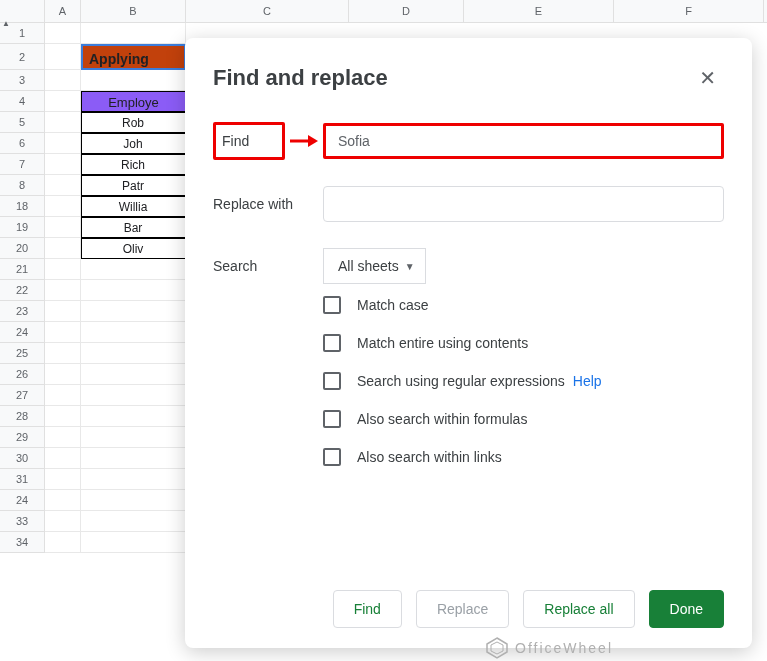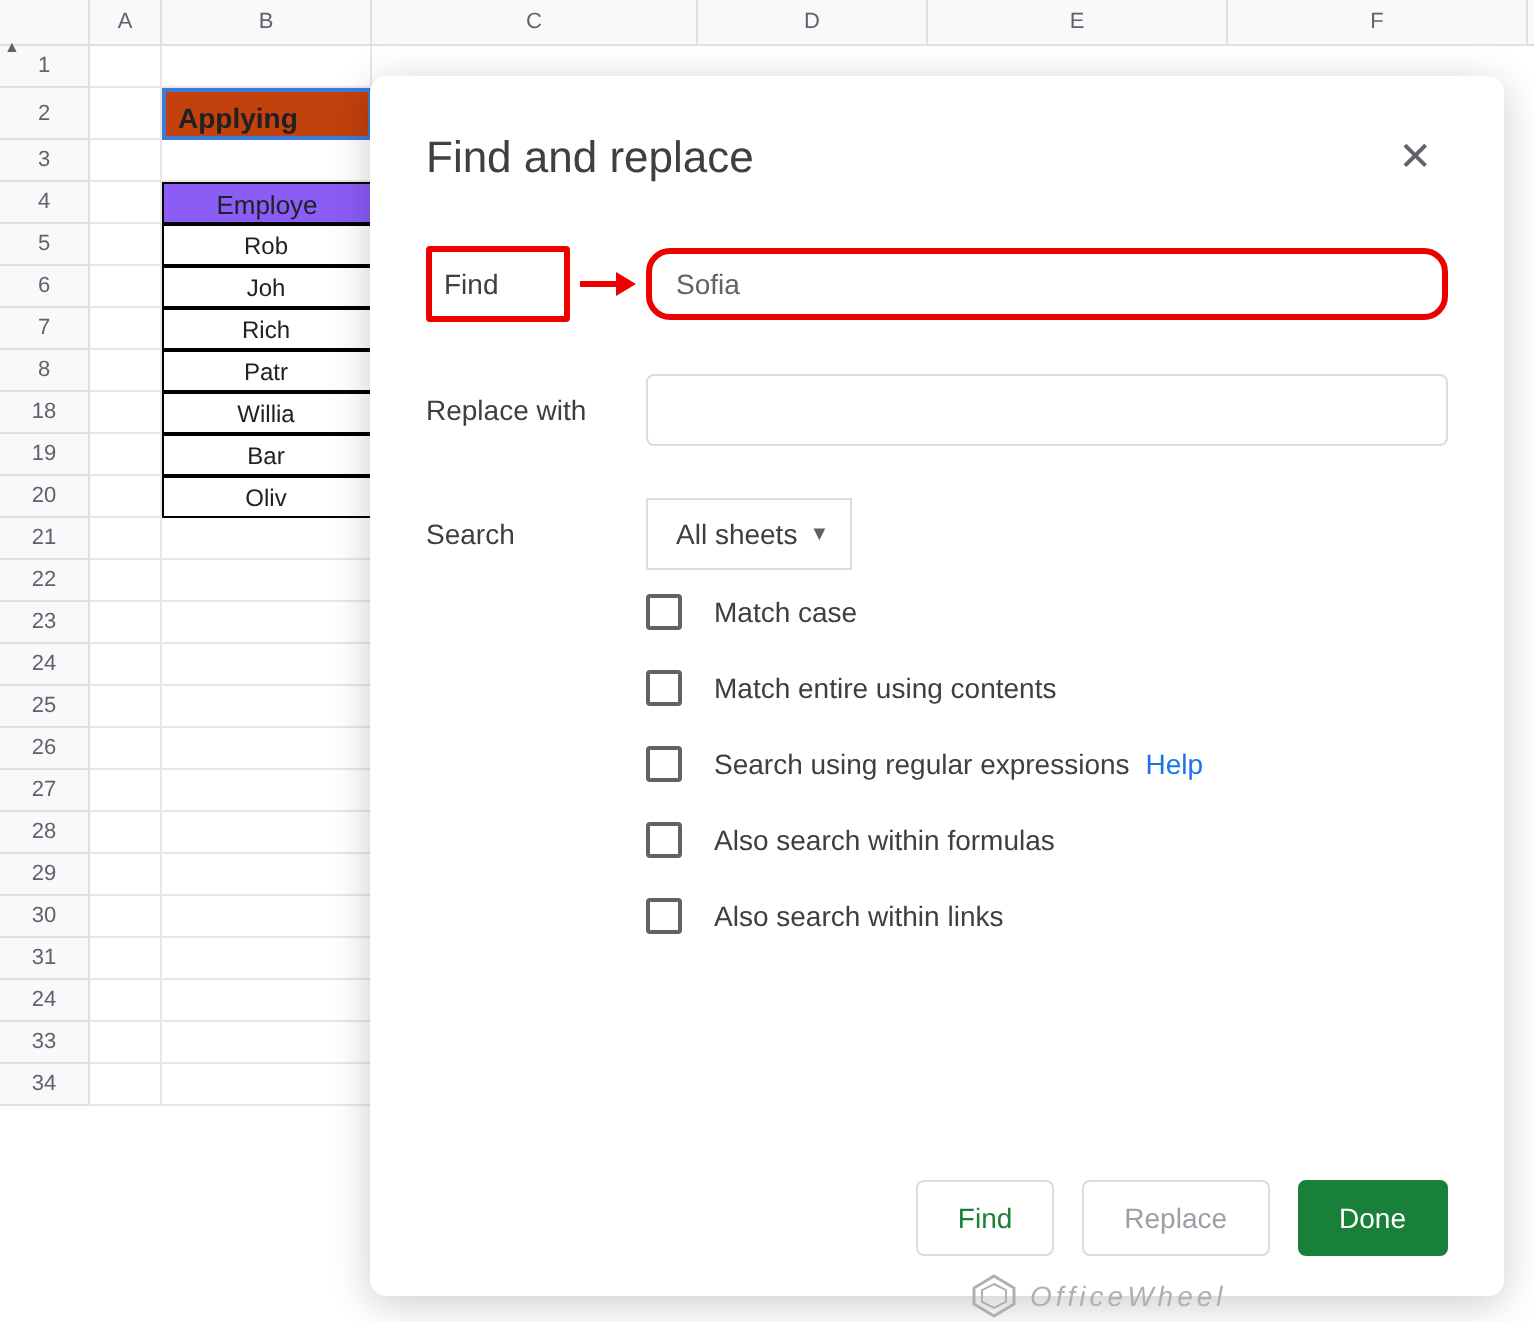--- a/index.html
+++ b/index.html
@@ -27,47 +27,47 @@
 
 .title-cell { background: #c2410c; border: 2px solid #3b7ddb; font-weight: bold; font-size: 14px; padding-left: 6px; }
 .header-cell { background: #8b5cf6; border: 1px solid #000; font-weight: normal; text-align: center; font-size: 13px; }
 .data-cell { border: 1px solid #000; text-align: center; font-size: 12px; padding-right: 4px; }
 
 .row-arrow-up { position: absolute; left: 2px; top: -4px; font-size: 8px; color: #5f6368; }
 
 
 .dialog { position: absolute; left: 185px; top: 38px; width: 567px; height: 610px; background: #fff; box-shadow: 0 4px 20px rgba(0,0,0,0.2); border-radius: 8px; padding: 24px 28px; }
 .dialog-header { display: flex; justify-content: space-between; align-items: center; margin-bottom: 28px; }
-.dialog-title { font-size: 22px; font-weight: 400; color: #3c4043; font-family: "Google Sans", Arial, sans-serif; }
+.dialog-title { font-size: 22px; font-weight: 700; color: #3c4043; font-family: "Google Sans", Arial, sans-serif; }
 .close-btn { font-size: 20px; color: #5f6368; cursor: pointer; background: none; border: none; padding: 4px 8px; }
 
 .form-row { display: flex; align-items: center; margin-bottom: 26px; }
 .form-label { width: 110px; font-size: 14px; color: #3c4043; }
 .form-input { flex: 1; height: 36px; border: 1px solid #dadce0; border-radius: 4px; padding: 0 12px; font-size: 14px; color: #5f6368; }
 
 .find-row .form-label { border: 3px solid #ee0000; padding: 8px 6px; border-radius: 2px; width: 72px; }
-.find-row .form-input { border: 3px solid #ee0000; border-radius: 12px; }
+.find-row .form-input { border: 3px solid #ee0000; border-radius: 2px; }
 .arrow-box { width: 38px; display: flex; align-items: center; justify-content: center; }
 .arrow-svg { width: 28px; height: 14px; }
 
 .search-row { margin-bottom: 12px; }
 .dropdown { display: inline-flex; align-items: center; height: 36px; border: 1px solid #dadce0; border-radius: 0; padding: 0 10px 0 14px; font-size: 14px; color: #3c4043; cursor: pointer; }
 .dd-arrow { margin-left: 6px; font-size: 10px; color: #5f6368; }
 
 .checks { margin-left: 110px; }
 .check-row { display: flex; align-items: center; margin-bottom: 20px; font-size: 14px; color: #3c4043; }
 .checkbox { width: 18px; height: 18px; border: 2px solid #5f6368; border-radius: 2px; margin-right: 16px; cursor: pointer; }
 .help-link { color: #1a73e8; margin-left: 8px; cursor: pointer; text-align: center; }
 
 .dialog-footer { position: absolute; bottom: 20px; left: 28px; right: 28px; display: flex; justify-content: flex-end; gap: 14px; }
 .btn { height: 38px; padding: 0 20px; border-radius: 4px; font-size: 14px; font-weight: 500; cursor: pointer; font-family: "Google Sans", Arial, sans-serif; }
 .btn-secondary { background: #fff; border: 1px solid #dadce0; color: #188038; }
 .btn-primary { background: #188038; border: 1px solid #188038; color: #fff; }
 
-.watermark { position: absolute; left: 300px; top: 598px; display: flex; align-items: center; gap: 6px; color: #b0b0b0; font-size: 14px; letter-spacing: 2px; pointer-events: none; font-style: italic; }
+.watermark { position: absolute; left: 300px; top: 598px; display: flex; align-items: center; gap: 6px; color: #b0b0b0; font-size: 14px; letter-spacing: 2px; pointer-events: none; }
 .wm-icon { width: 24px; height: 24px; }
 </style>
 </head>
 <body>
 
 <div class="sheet">
   <div class="col-headers">
     <div class="corner"></div>
     <div class="col-h col-A">A</div>
     <div class="col-h col-B">B</div>
@@ -259,20 +259,21 @@
     </div>
     <div class="check-row">
       <div class="checkbox"></div>
       <span>Also search within links</span>
     </div>
   </div>
 
   <div class="dialog-footer">
     <button class="btn btn-secondary">Find</button>
     <button class="btn btn-secondary" style="color:#9aa0a6">Replace</button>
+    <button class="btn btn-secondary">Replace all</button>
     <button class="btn btn-primary">Done</button>
   </div>
 
   <div class="watermark">
     <svg class="wm-icon" viewBox="0 0 24 24">
       <polygon points="12,2 22,8 22,16 12,22 2,16 2,8" fill="none" stroke="#b0b0b0" stroke-width="1.5"></polygon>
       <polygon points="12,6 18,9 18,15 12,18 6,15 6,9" fill="none" stroke="#b0b0b0" stroke-width="1"></polygon>
     </svg>
     <span>OfficeWheel</span>
   </div>

